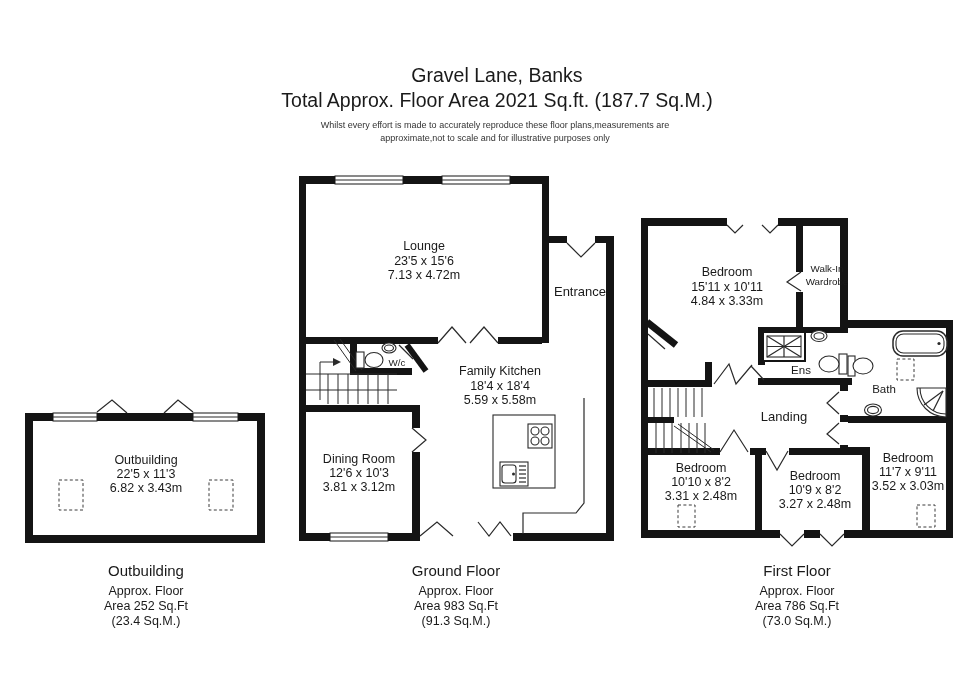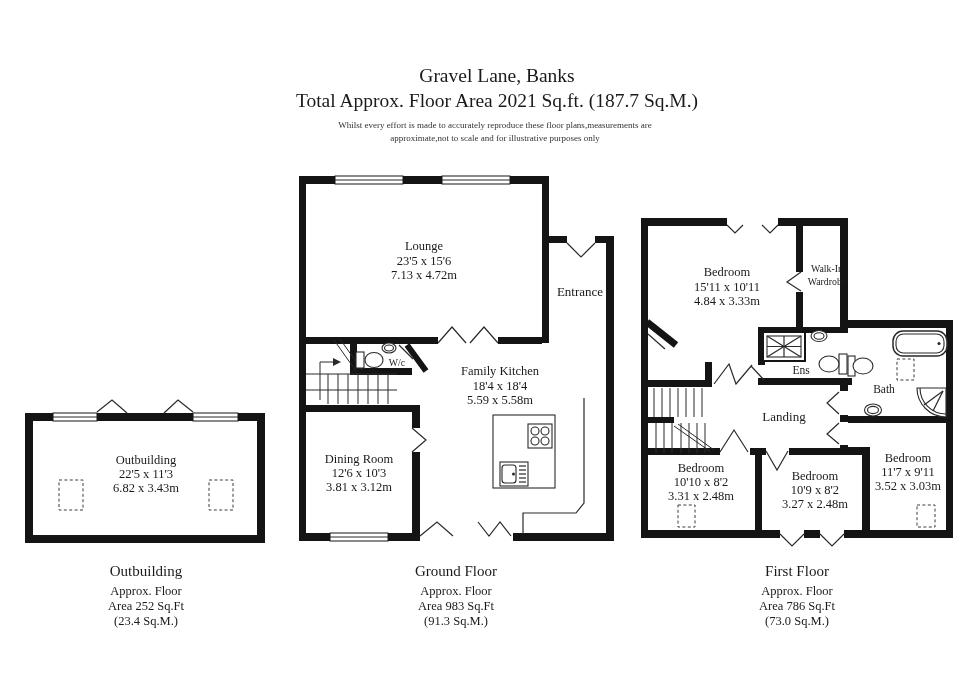--- a/index.html
+++ b/index.html
@@ -1,17 +1,17 @@
 <!DOCTYPE html>
 <html><head>
 <meta charset="utf-8">
 <style>
   html,body{margin:0;padding:0;background:#ffffff;}
   .page{position:relative;width:980px;height:692px;background:#ffffff;overflow:hidden;
-        font-family:Liberation Serif, serif;}
+        font-family:Liberation Sans, sans-serif;}
   svg{position:absolute;left:0;top:0;}
   text{fill:#1a1a1a;}
   .t-title{font-size:19.5px;}
   .t-disc{font-size:9px;fill:#333;}
   .t-room{font-size:12.5px;}
   .t-big{font-size:13px;}
   .t-med{font-size:11.5px;}
   .t-small{font-size:9.8px;}
   .cap-name{font-size:15px;}
   .cap-line{font-size:12.5px;}

